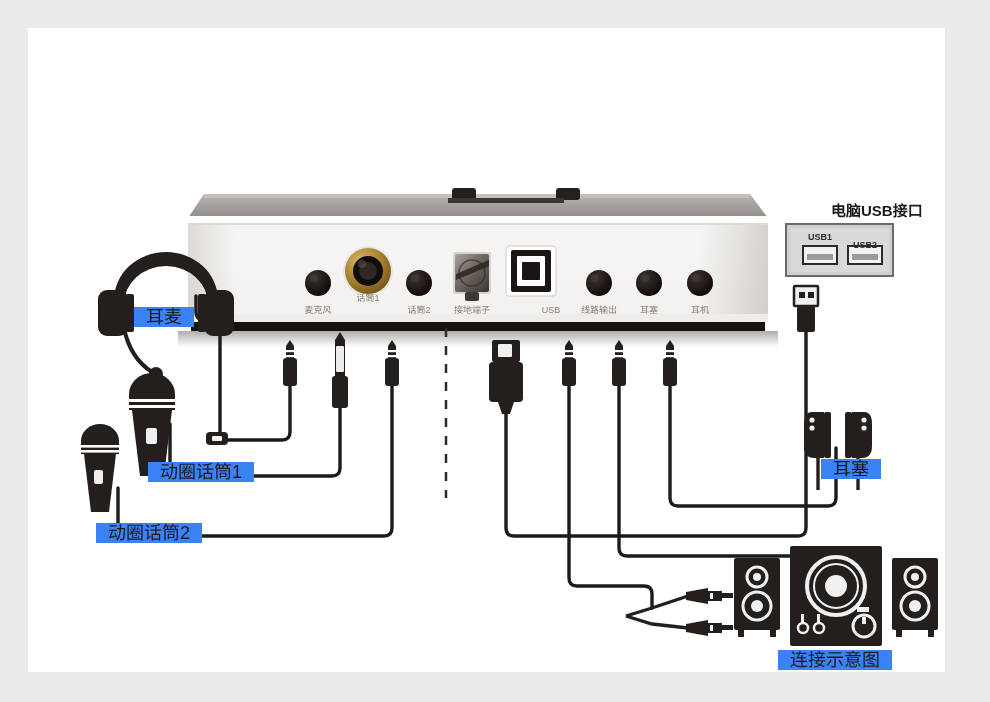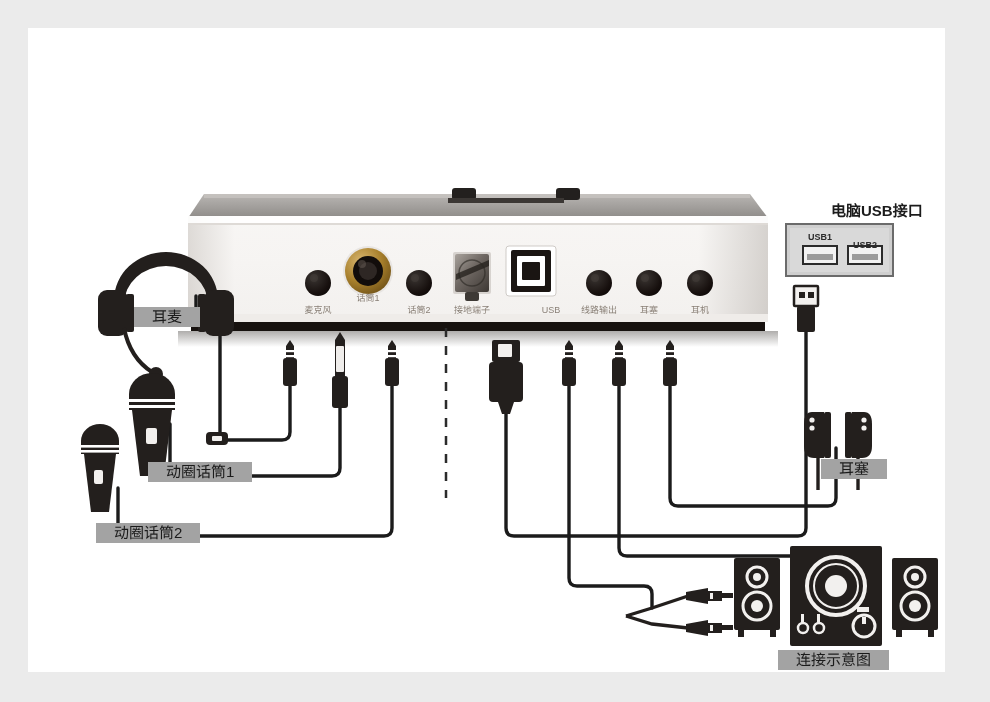--- a/index.html
+++ b/index.html
@@ -24,25 +24,25 @@
     font-size:38px;line-height:44px;
     color:#3a3a3a;
     letter-spacing:1px;
     white-space:nowrap;
   }
   
   .layer{position:absolute;left:0;top:0;width:917px;height:644px;}
   
   .lbl{
     position:absolute;
-    font-size:15px;line-height:18px;
+    font-size:18px;line-height:18px;
     color:#1b1b1b;
     white-space:nowrap;
-    background:#a3a3a3;
-    padding:1px 18px;
+    background:#3b82f6;
+    padding:1px 12px;
   }
   .portlbl{
     position:absolute;
     font-size:9px;line-height:10px;
     color:#8a8077;
     white-space:nowrap;
     text-align:center;
     transform:translateX(-50%);
     letter-spacing:0px;
   }

